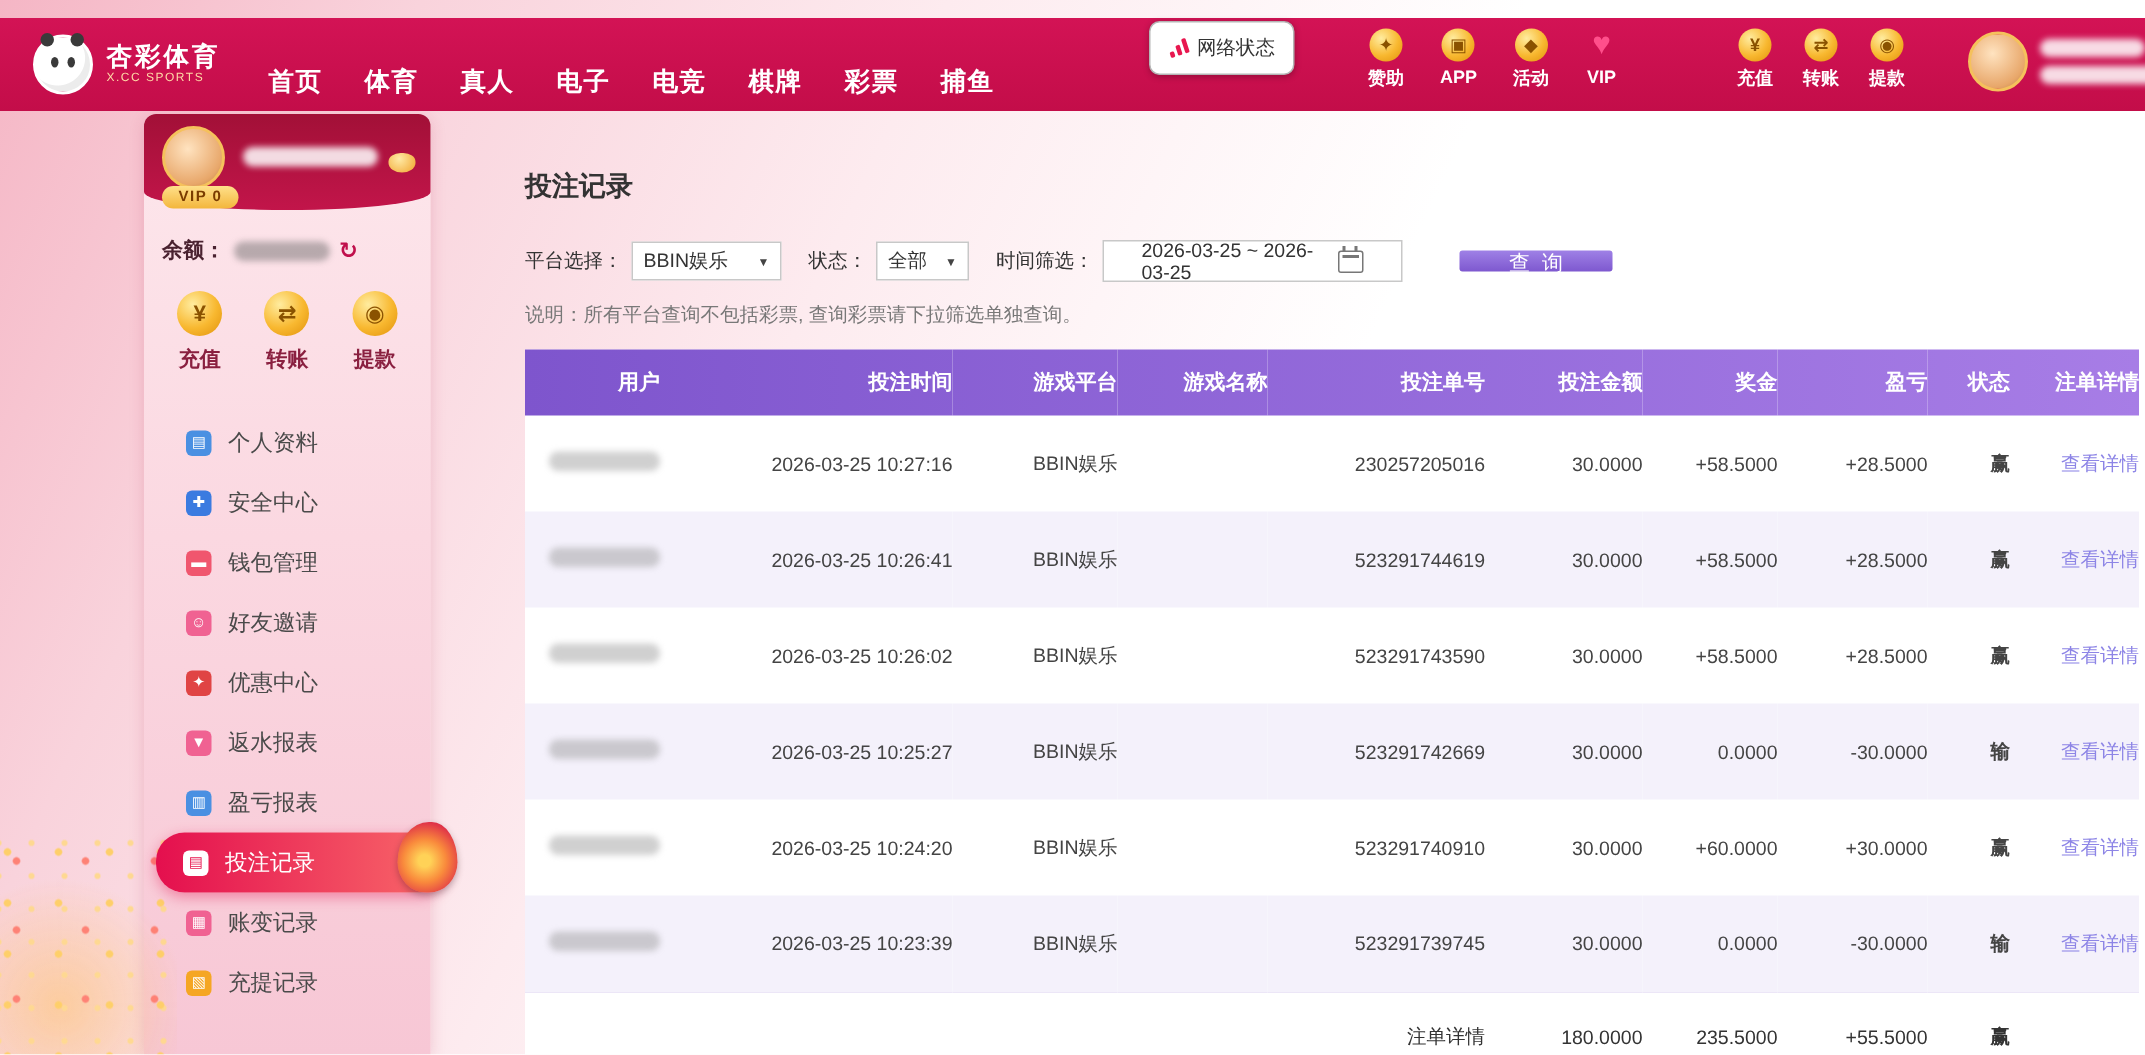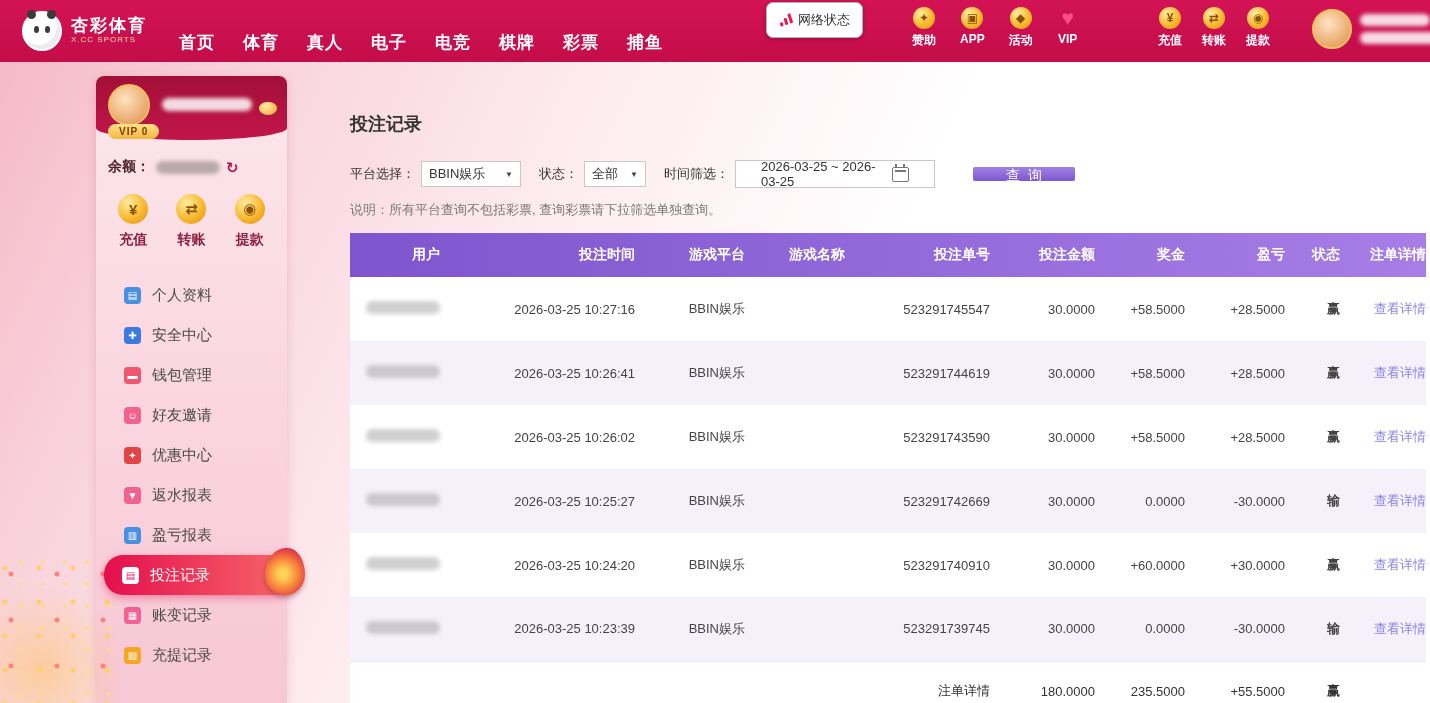--- a/index.html
+++ b/index.html
@@ -2,21 +2,21 @@
 <html><head>
 <meta charset="utf-8">
 <style>
 *{margin:0;padding:0;box-sizing:border-box;}
 html,body{background:#fff;}
 body{font-family:"Liberation Sans","DejaVu Sans",sans-serif;font-size:13px;}
 .container{position:relative;width:1430px;height:703px;overflow:hidden;
   background:linear-gradient(115deg,#f5b6c5 0%,#f9d3dc 16%,#fdebef 36%,#ffffff 58%,#ffffff 100%);}
 
 
-.topnav{position:absolute;top:0;left:0;right:0;height:62px;z-index:6;
+.topnav{position:absolute;top:12px;left:0;right:0;height:62px;z-index:6;
   background:linear-gradient(180deg,#d31355,#c30d49);display:flex;align-items:center;}
 .brand{display:flex;align-items:center;gap:9px;margin-left:22px;cursor:pointer;}
 .logo{position:relative;width:40px;height:40px;border-radius:50%;border:2px solid #fff;
   background:radial-gradient(circle at 40% 38%,#ffffff 58%,#ececec 60%);flex:none;}
 .logo::before{content:"";position:absolute;top:-3px;left:3px;width:9px;height:9px;border-radius:50%;
   background:#3a3a3a;box-shadow:20px 0 0 #3a3a3a;}
 .logo::after{content:"";position:absolute;left:10px;top:13px;width:5px;height:7px;border-radius:50%;
   background:#3a3a3a;box-shadow:11px 0 0 #3a3a3a;}
 .brand-text{display:flex;flex-direction:column;line-height:1.1;}
 .brand-title{color:#fff;font-size:17px;font-weight:bold;letter-spacing:2px;}
@@ -317,21 +317,21 @@
             <th>状态</th>
             <th>注单详情</th>
           </tr>
         </thead>
       <tbody>
           <tr>
             <td><span class="redacted-cell"></span></td>
             <td>2026-03-25 10:27:16</td>
             <td>BBIN娱乐</td>
             <td></td>
-            <td>523291745547</td>
+            <td>230257205016</td>
             <td>30.0000</td>
             <td>+58.5000</td>
             <td class="win">+28.5000</td>
             <td class="win bold">赢</td>
             <td><a class="detail-link">查看详情</a></td>
           </tr>
           <tr class="alt">
             <td><span class="redacted-cell"></span></td>
             <td>2026-03-25 10:26:41</td>
             <td>BBIN娱乐</td>

